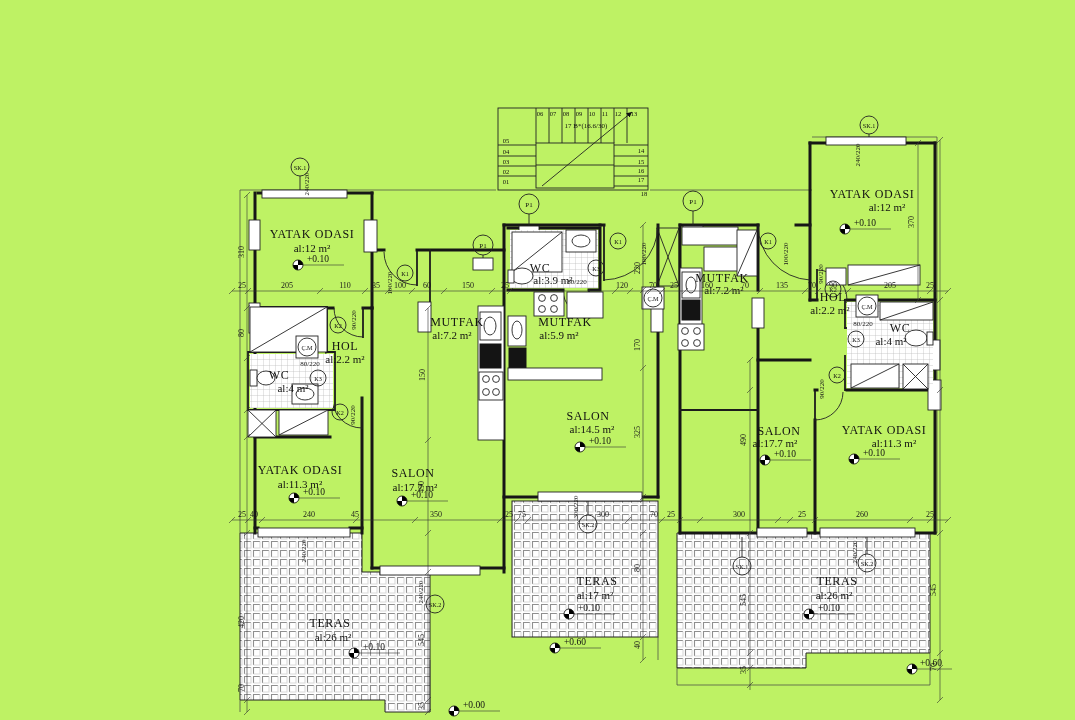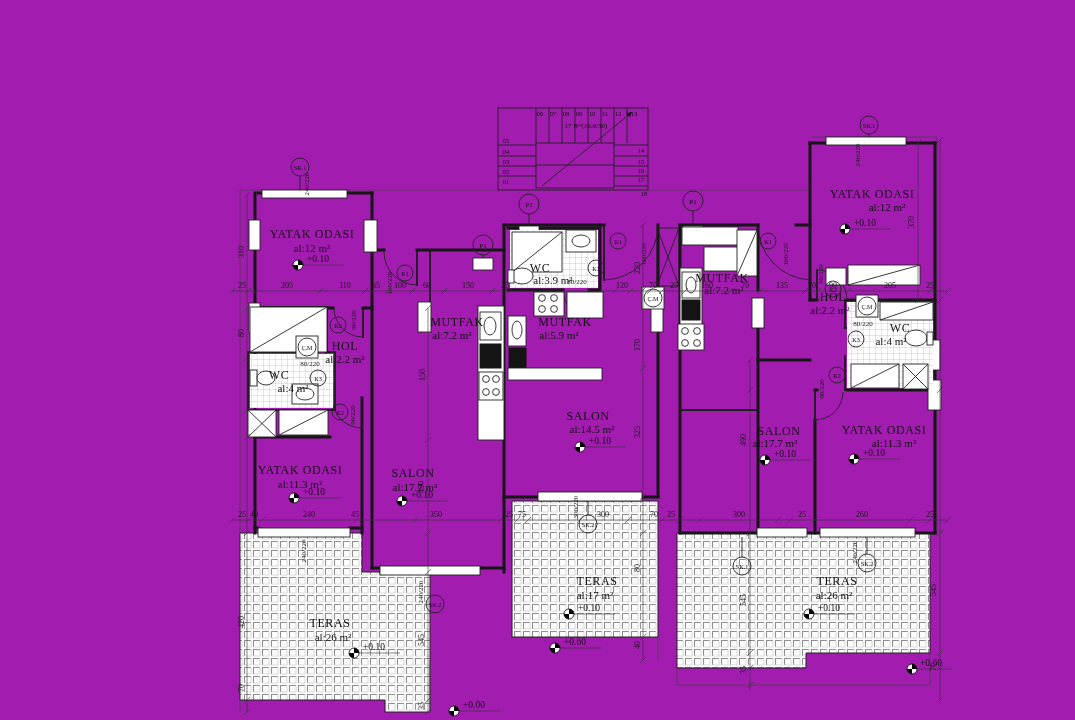--- a/index.html
+++ b/index.html
@@ -1,16 +1,16 @@
 <!DOCTYPE html>
 <html><head>
 <meta charset="utf-8">
 <style>
   html,body{margin:0;padding:0;background:#fff;}
-  .page{width:1075px;height:720px;background:#a21caf;position:relative;font-family:"Liberation Serif",serif;}
+  .page{width:1075px;height:720px;background:#bef264;position:relative;font-family:"Liberation Serif",serif;}
   svg{display:block;}
   .w{stroke:#161616;stroke-width:3;fill:none;stroke-linecap:square;}
   .w2{stroke:#1c1c1c;stroke-width:1.8;fill:none;stroke-linecap:square;}
   .t{stroke:#222;stroke-width:.9;fill:none;}
   .tl{stroke:#444;stroke-width:.7;fill:none;}
   .d{stroke:#333;stroke-width:.6;fill:none;}
   .f{stroke:#222;stroke-width:.9;fill:#fff;}
   .fd{fill:#141414;stroke:#141414;}
   text{fill:#111;text-anchor:middle;}
   .rn{font:12px "Liberation Serif",serif;letter-spacing:.6px;}

